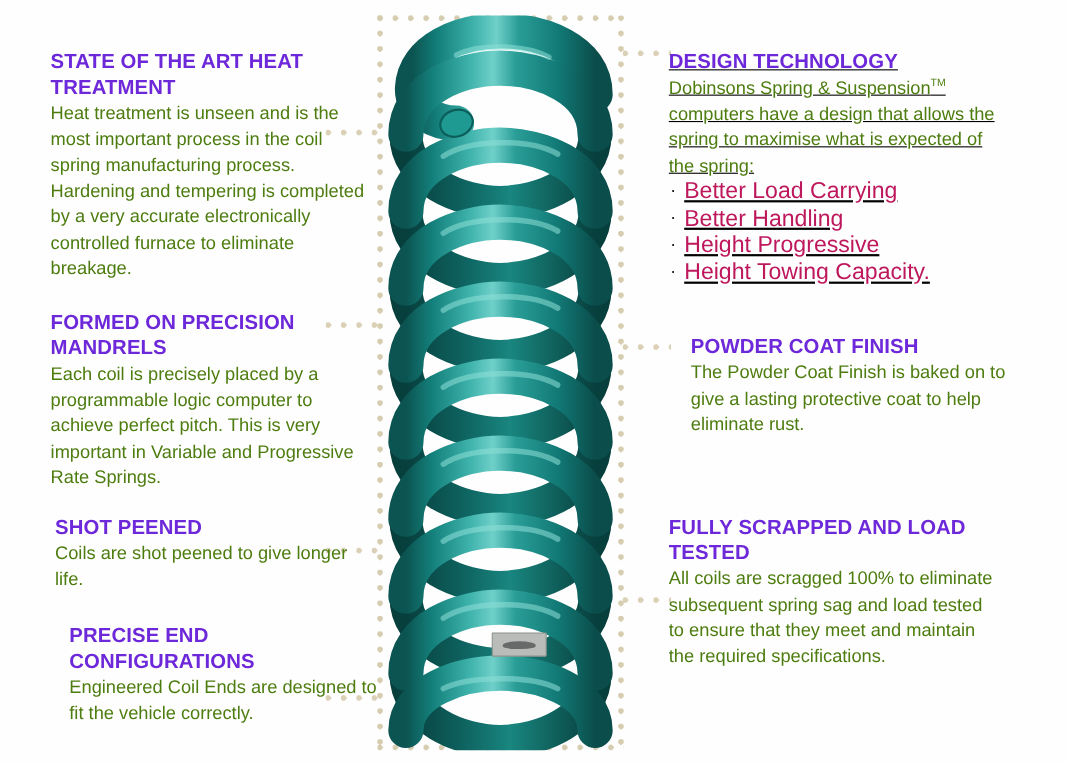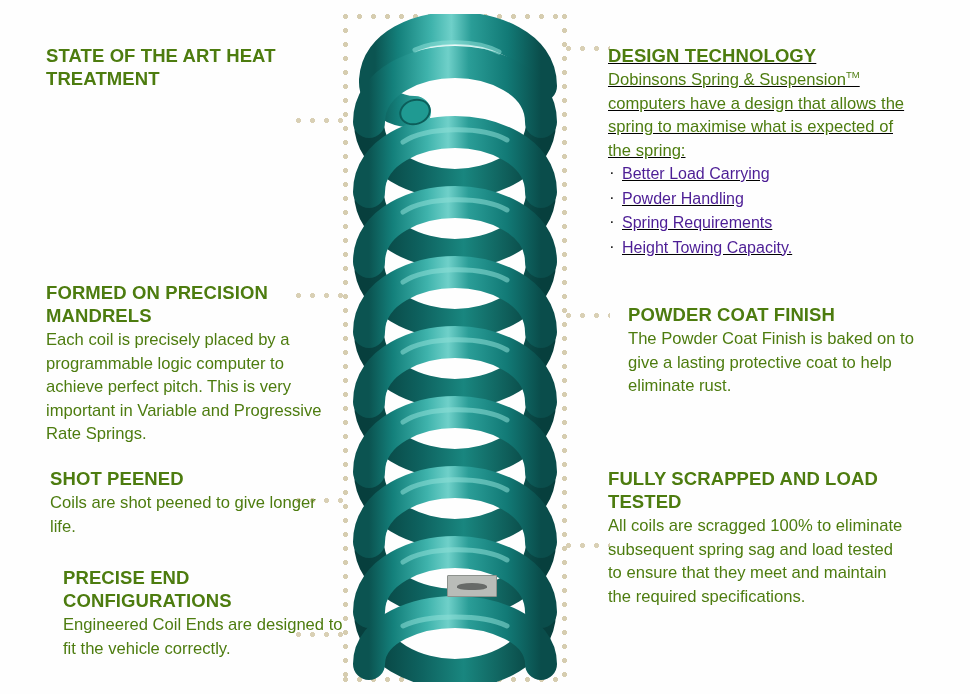--- a/index.html
+++ b/index.html
@@ -29,40 +29,40 @@
 
   .block { position: absolute; }
 
   .block h2 {
     margin: 0 0 1px 0;
     font-family: "Liberation Sans", sans-serif;
     font-weight: bold;
     font-size: 18.5px;
     line-height: 23px;
     letter-spacing: 0.1px;
-    color: #4d7c0f;
+    color: #6d28d9;
     text-transform: uppercase;
   }
   .block p {
     margin: 0;
     font-family: "Liberation Sans", sans-serif;
     font-size: 16.6px;
     line-height: 23.5px;
     color: #4d7c0f;
   }
   .block ul {
     margin: 0;
     padding: 0;
     list-style: none;
   }
   .block ul li {
     font-family: "Liberation Sans", sans-serif;
-    font-size: 16px;
+    font-size: 21px;
     line-height: 24.5px;
-    color: #4c1d95;
+    color: #be185d;
     padding-left: 14px;
     position: relative;
   }
   .block ul li::before {
     content: "\00B7";
     position: absolute;
     left: 1px;
     top: -1px;
     font-size: 17px;
     color: #1f1f1f;
@@ -229,20 +229,21 @@
   <div class="leader" style="left:296px; top:632px; width:48px;"></div>
 
   <div class="leader" style="left:566px; top:46px;  width:44px;"></div>
   <div class="leader" style="left:566px; top:313px; width:44px;"></div>
   <div class="leader" style="left:566px; top:543px; width:44px;"></div>
 
   <div class="col col-left">
 
     <div class="block" style="top:44px; left:0; width:286px;">
       <h2>STATE OF THE ART HEAT TREATMENT</h2>
+      <p>Heat treatment is unseen and is the most important process in the coil spring manufacturing process.  Hardening and tempering is completed by a very accurate electronically controlled furnace to eliminate breakage.</p>
     </div>
 
     <div class="block" style="top:467px; left:4px; width:272px;">
       <h2>SHOT PEENED</h2>
       <p>Coils are shot peened to give longer life.</p>
     </div>
 
     <div class="block" style="top:281px; left:0; width:278px;">
       <h2>FORMED ON PRECISION MANDRELS</h2>
       <p>Each coil is precisely placed by a programmable logic computer to achieve perfect pitch.  This is very important in Variable and Progressive Rate Springs.</p>
@@ -255,22 +256,22 @@
 
   </div>
 
   <div class="col col-right">
 
     <div class="block" style="top:44px; left:0; width:300px;text-decoration:underline;">
       <h2>DESIGN TECHNOLOGY</h2>
       <p><span>Dobinsons Spring &amp; Suspension</span><sup class="tm">TM</sup><span> computers have a design that allows the spring to maximise what is expected of the spring:</span></p>
       <ul>
         <li>Better Load Carrying</li>
-        <li>Powder Handling</li>
-        <li>Spring Requirements</li>
+        <li>Better Handling</li>
+        <li>Height Progressive</li>
         <li>Height Towing Capacity.</li>
       </ul>
     </div>
 
     <div class="block" style="top:303px; left:0; width:300px;margin-left:20px;">
       <h2>POWDER COAT FINISH</h2>
       <p>The Powder Coat Finish is baked on to give a lasting protective coat to help eliminate rust.</p>
     </div>
 
     <div class="block" style="top:467px; left:0; width:298px;">

